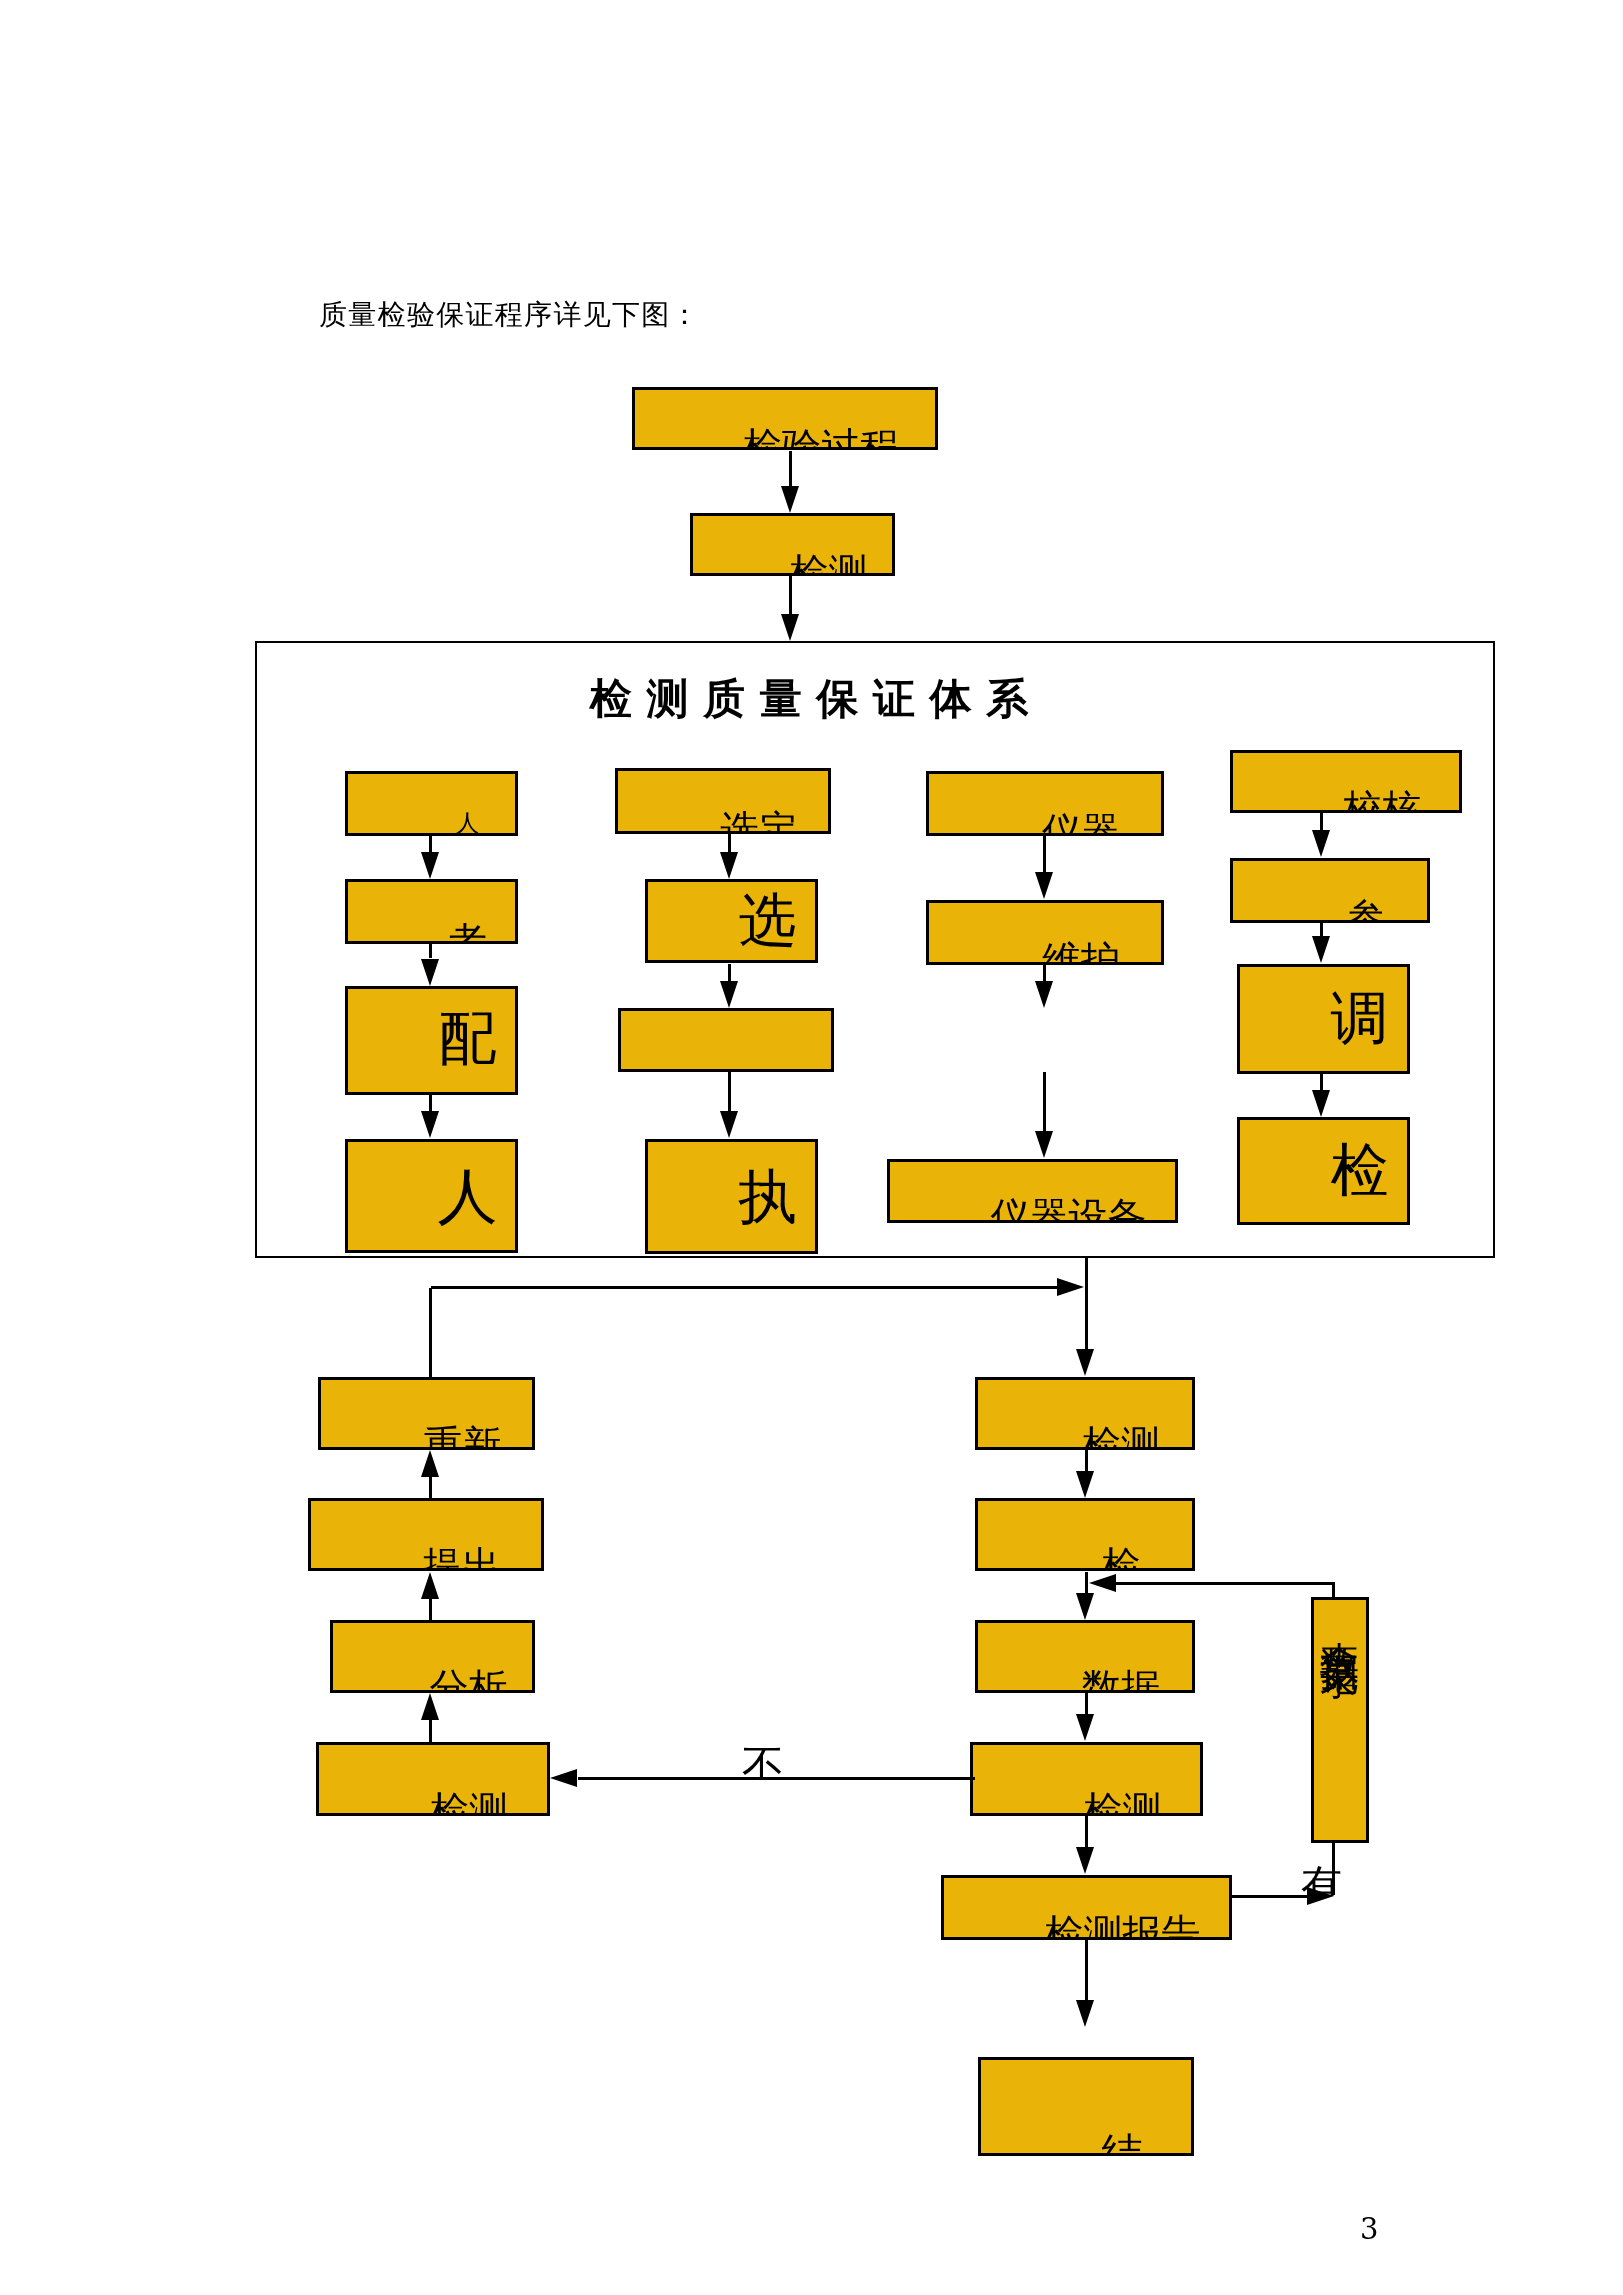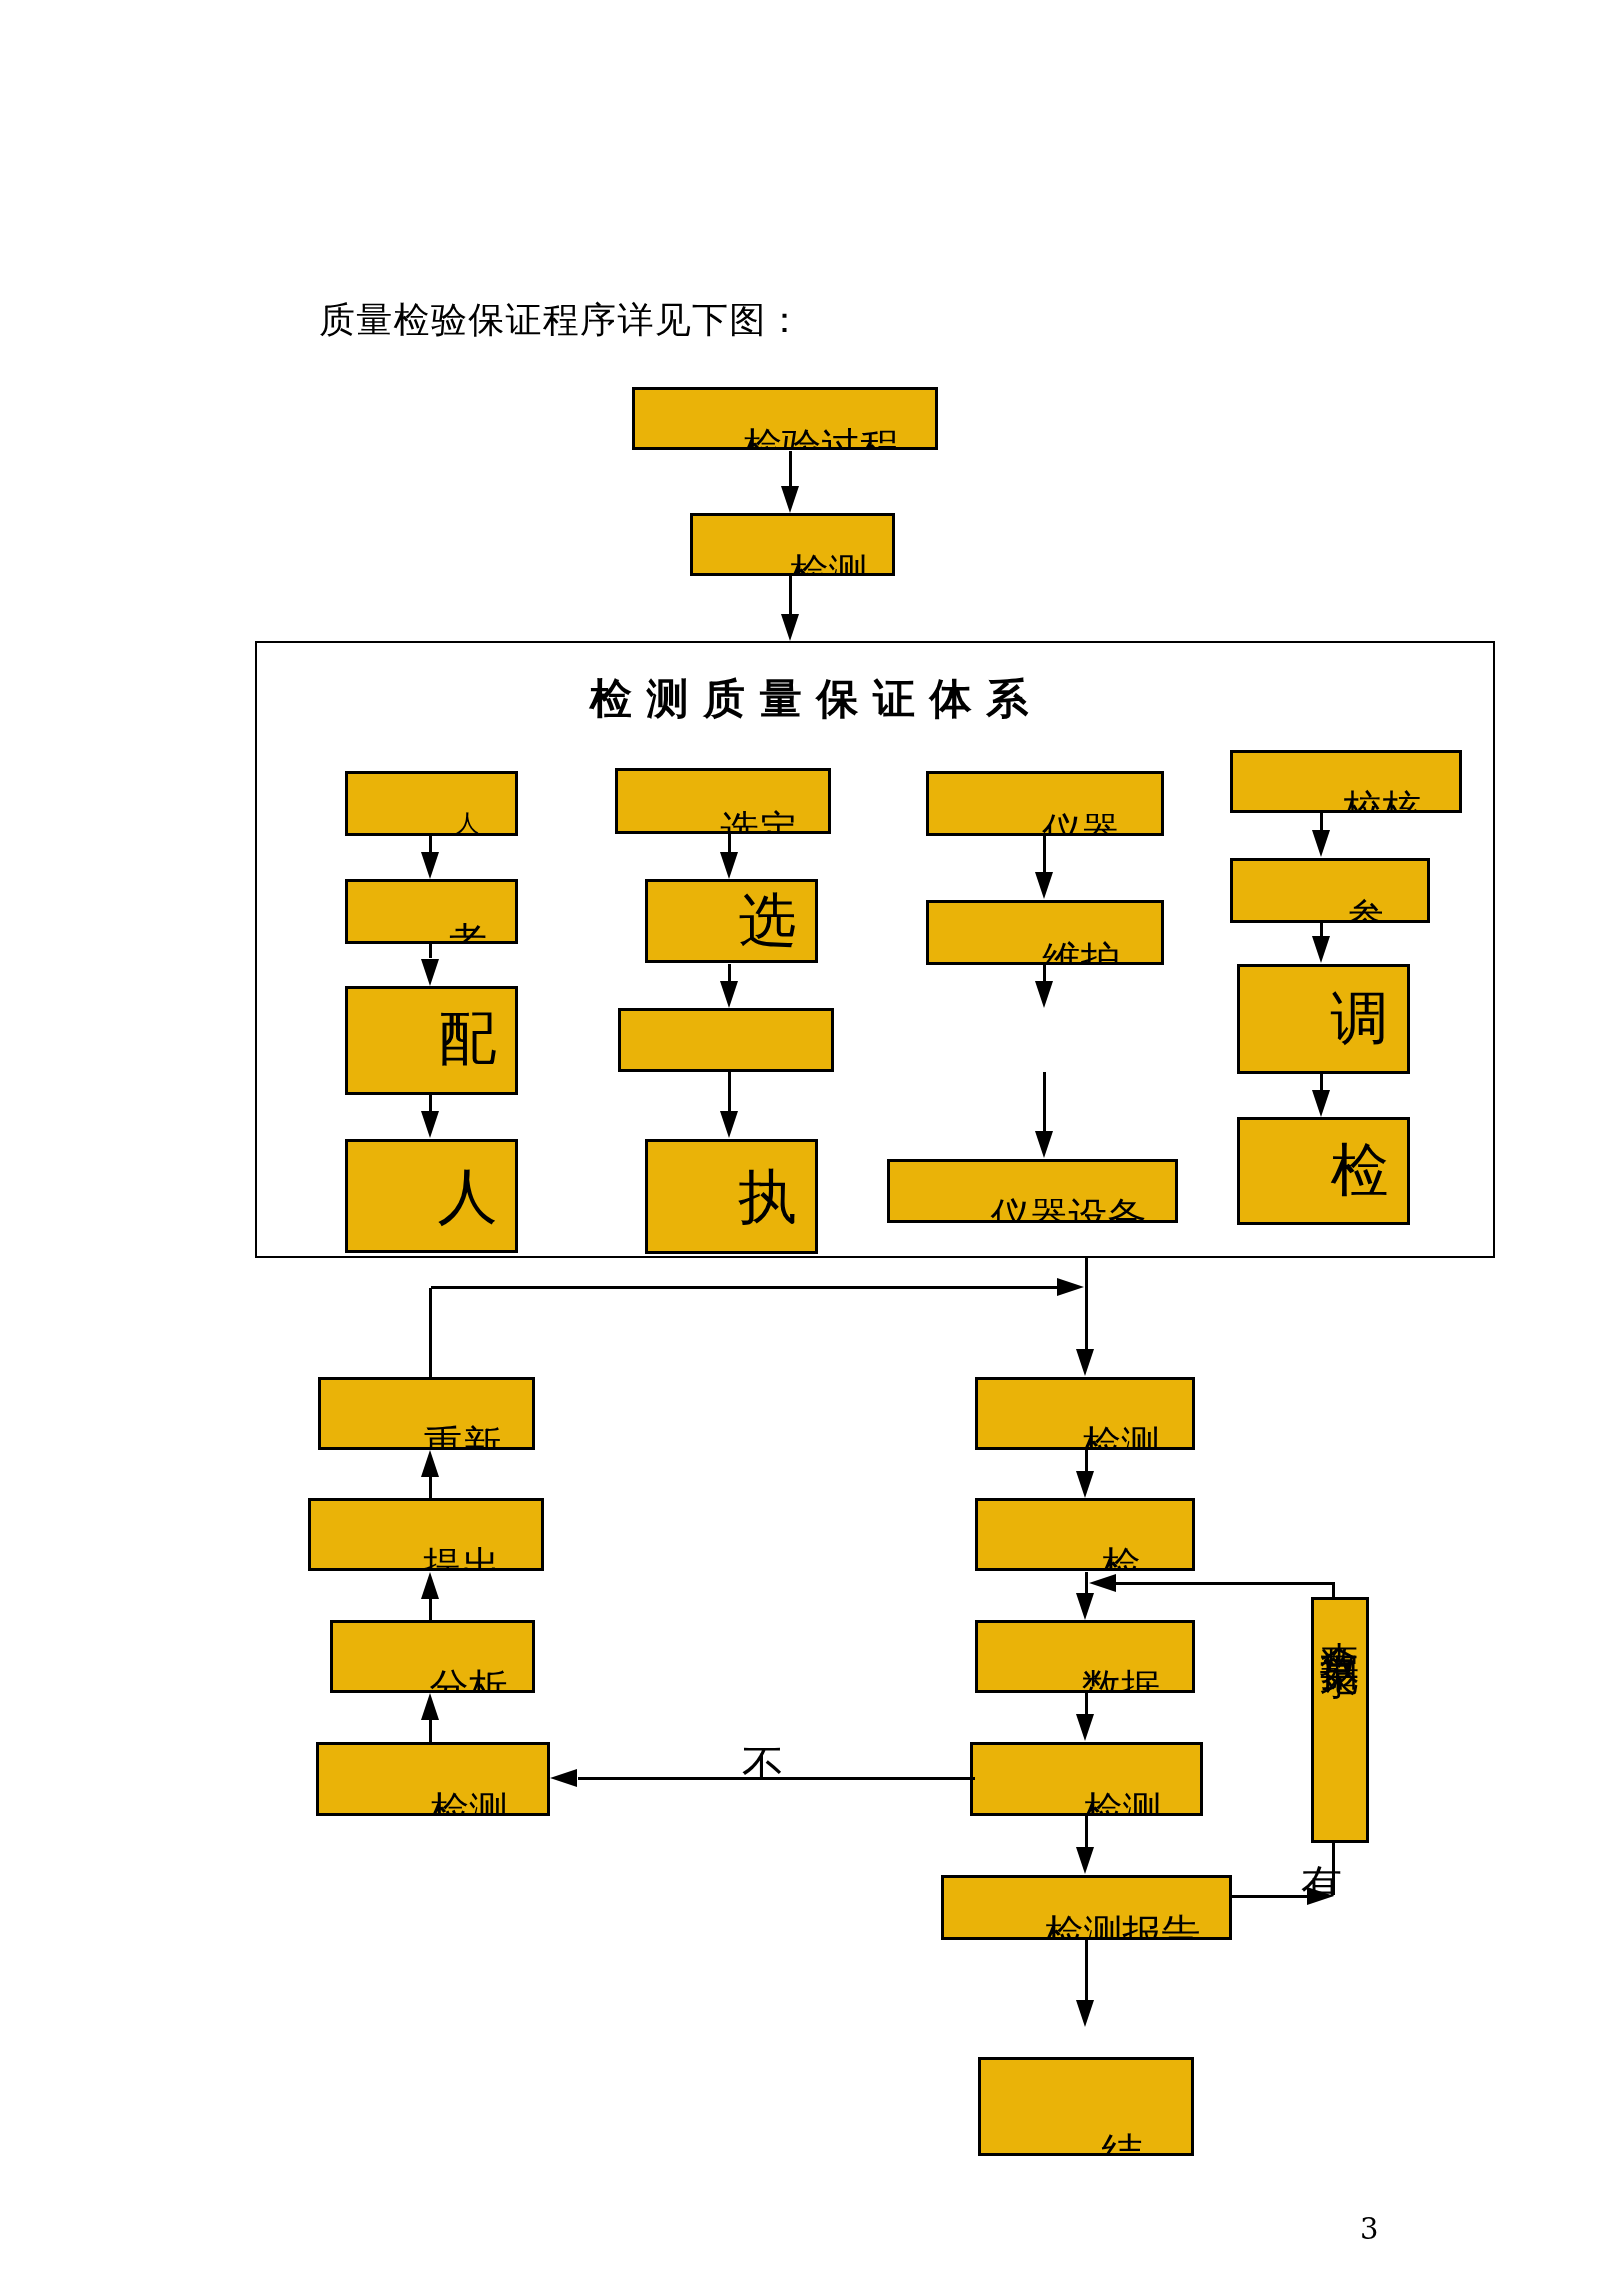--- a/index.html
+++ b/index.html
@@ -6,21 +6,21 @@
   #page{
     position:relative;
     width:1623px;height:2295px;
     background:#ffffff;
     font-family:"DejaVu Serif","Liberation Serif",serif;
     color:#000;
     overflow:hidden;
   }
   .doc-title{
     position:absolute;
-    font-size:36px;
+    font-size:28px;
     letter-spacing:1.3px;
     white-space:nowrap;
     text-align:center;
   }
   .fbox{
     position:absolute;
     border:3.3px solid #000;
     box-sizing:border-box;
     background:#eab308;
     overflow:hidden;

